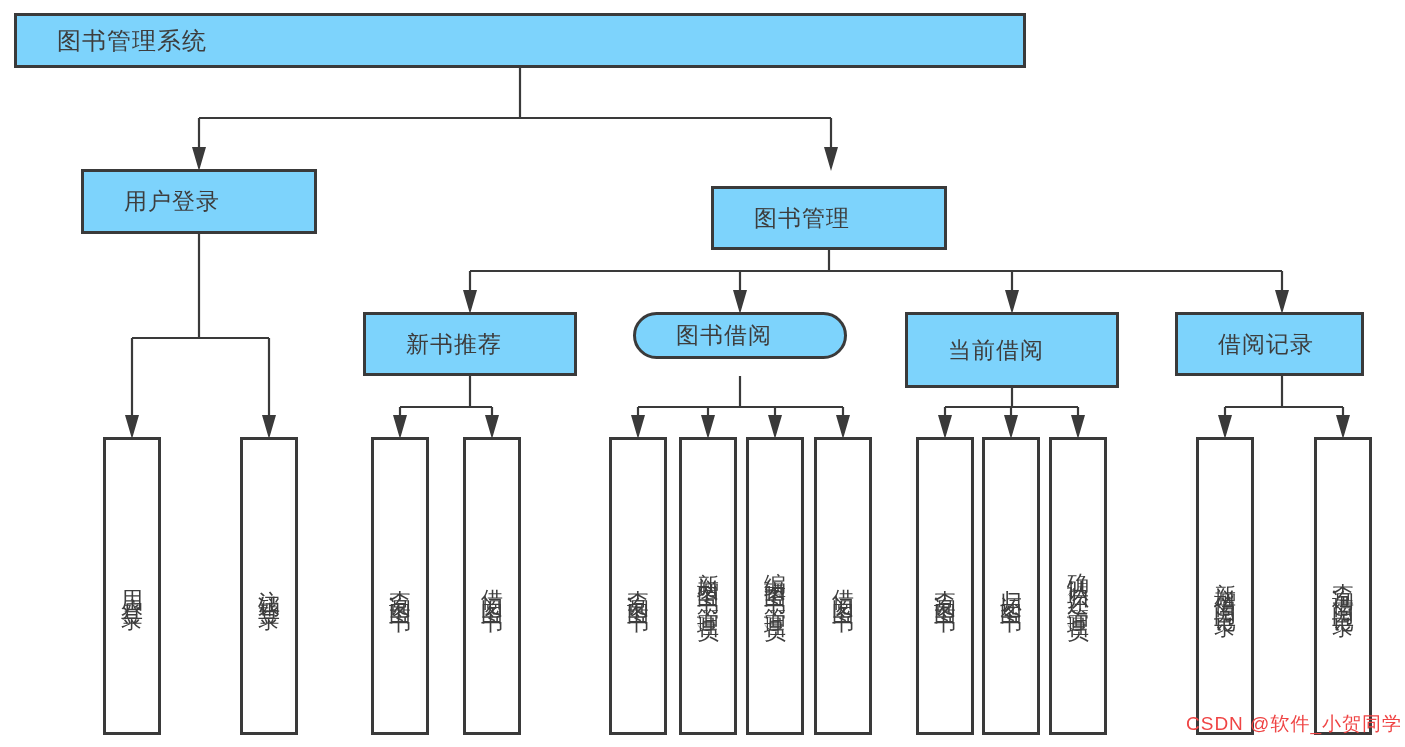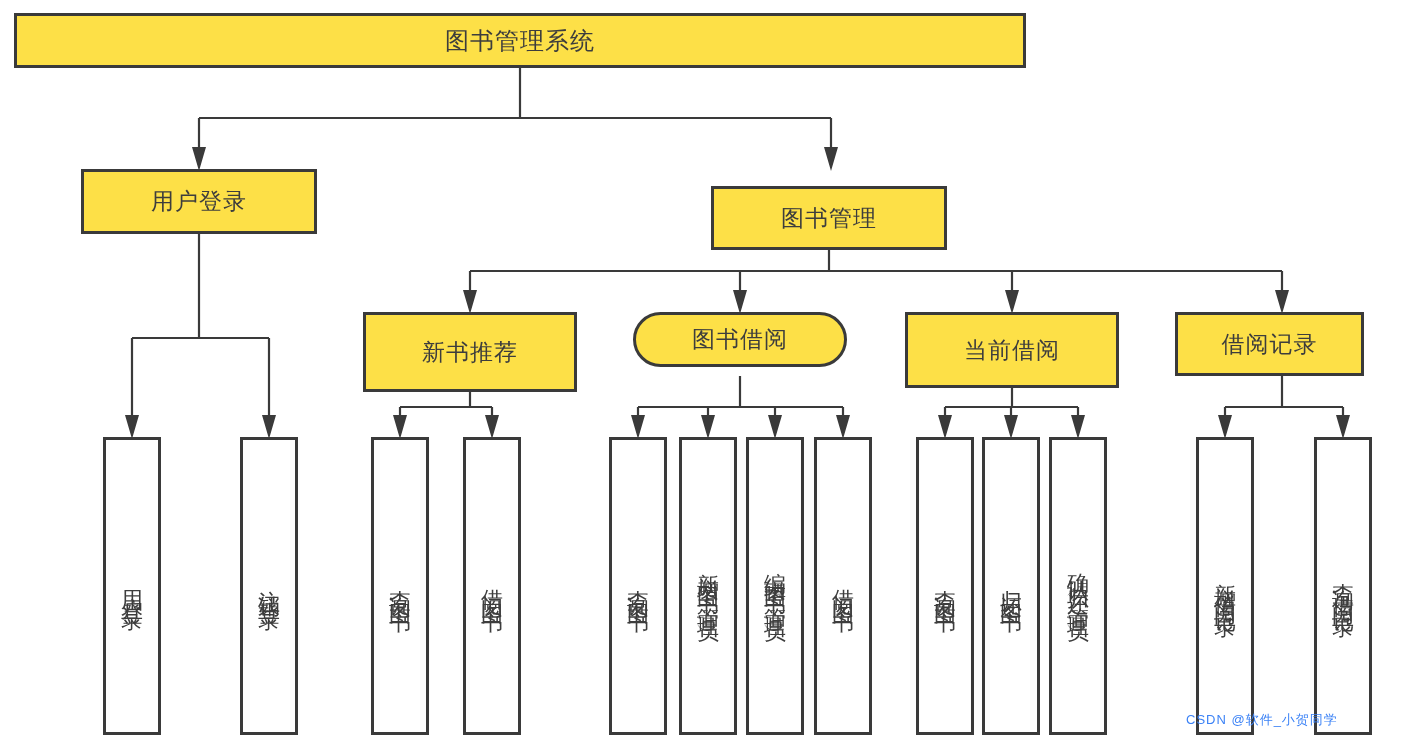--- a/index.html
+++ b/index.html
@@ -2,37 +2,37 @@
 <html><head>
 <meta charset="utf-8">
 <style>
   html,body{margin:0;padding:0;}
   body{
     width:1405px;height:747px;position:relative;background:#ffffff;
     font-family:"Liberation Sans","DejaVu Sans",sans-serif;overflow:hidden;
   }
   #connectors{position:absolute;left:0;top:0;width:1405px;height:747px;z-index:1;}
   .node{
-    position:absolute;background:#fde047;border:3px solid #3a3a3a;box-sizing:border-box;
-    display:flex;align-items:center;justify-content:center;
-    font-size:23px;letter-spacing:1px;color:#3d3d3d;z-index:2;
+    position:absolute;background:#7dd3fc;border:3px solid #3a3a3a;box-sizing:border-box;
+    display:flex;align-items:center;justify-content:flex-start;
+    font-size:23px;letter-spacing:1px;color:#3d3d3d;z-index:2;padding-left:40px;
   }
   .node.root{font-size:24px;}
   .leaf{
     position:absolute;background:#ffffff;border:3px solid #3a3a3a;box-sizing:border-box;
     display:flex;align-items:center;justify-content:center;z-index:2;
     width:58px;top:437px;height:298px;
   }
   .leaf span{
     writing-mode:vertical-rl;text-orientation:mixed;
     font-size:22px;letter-spacing:7px;color:#3d3d3d;line-height:1;
   }
   .watermark{
     position:absolute;left:1186px;top:711px;z-index:3;
-    font-size:13px;color:#3b82f6;letter-spacing:1px;white-space:nowrap;
+    font-size:19px;color:#ef4444;letter-spacing:1px;white-space:nowrap;
   }
 </style>
 </head>
 <body>
 
 <svg id="connectors" viewBox="0 0 1405 747" xmlns="http://www.w3.org/2000/svg">
   <path fill="none" stroke="#3a3a3a" stroke-width="2.2" d="M520,68 V118 M199,118 H831 M199,118 V152 M831,118 V152
            M199,234 V338 M132,338 H269 M132,338 V420 M269,338 V420
            M829,233 V271 M470,271 H1282 M470,271 V295 M740,271 V295 M1012,271 V295 M1282,271 V295
            M470,376 V407 M400,407 H492 M400,407 V420 M492,407 V420
@@ -52,24 +52,24 @@
   <span>图书管理系统</span>
 </div>
 
 <div class="node" style="left:81px;top:169px;width:236px;height:65px;">
   <span>用户登录</span>
 </div>
 <div class="node" style="left:711px;top:186px;width:236px;height:64px;">
   <span>图书管理</span>
 </div>
 
-<div class="node" style="left:363px;top:312px;width:214px;height:80px;">
+<div class="node" style="left:363px;top:312px;width:214px;height:64px;">
   <span>新书推荐</span>
 </div>
-<div class="node" style="left:633px;top:312px;width:214px;height:55px;border-radius:30px;">
+<div class="node" style="left:633px;top:312px;width:214px;height:47px;border-radius:30px;">
   <span>图书借阅</span>
 </div>
 <div class="node" style="left:905px;top:312px;width:214px;height:76px;">
   <span>当前借阅</span>
 </div>
 <div class="node" style="left:1175px;top:312px;width:189px;height:64px;">
   <span>借阅记录</span>
 </div>
 
 <div class="leaf" style="left:103px;">

